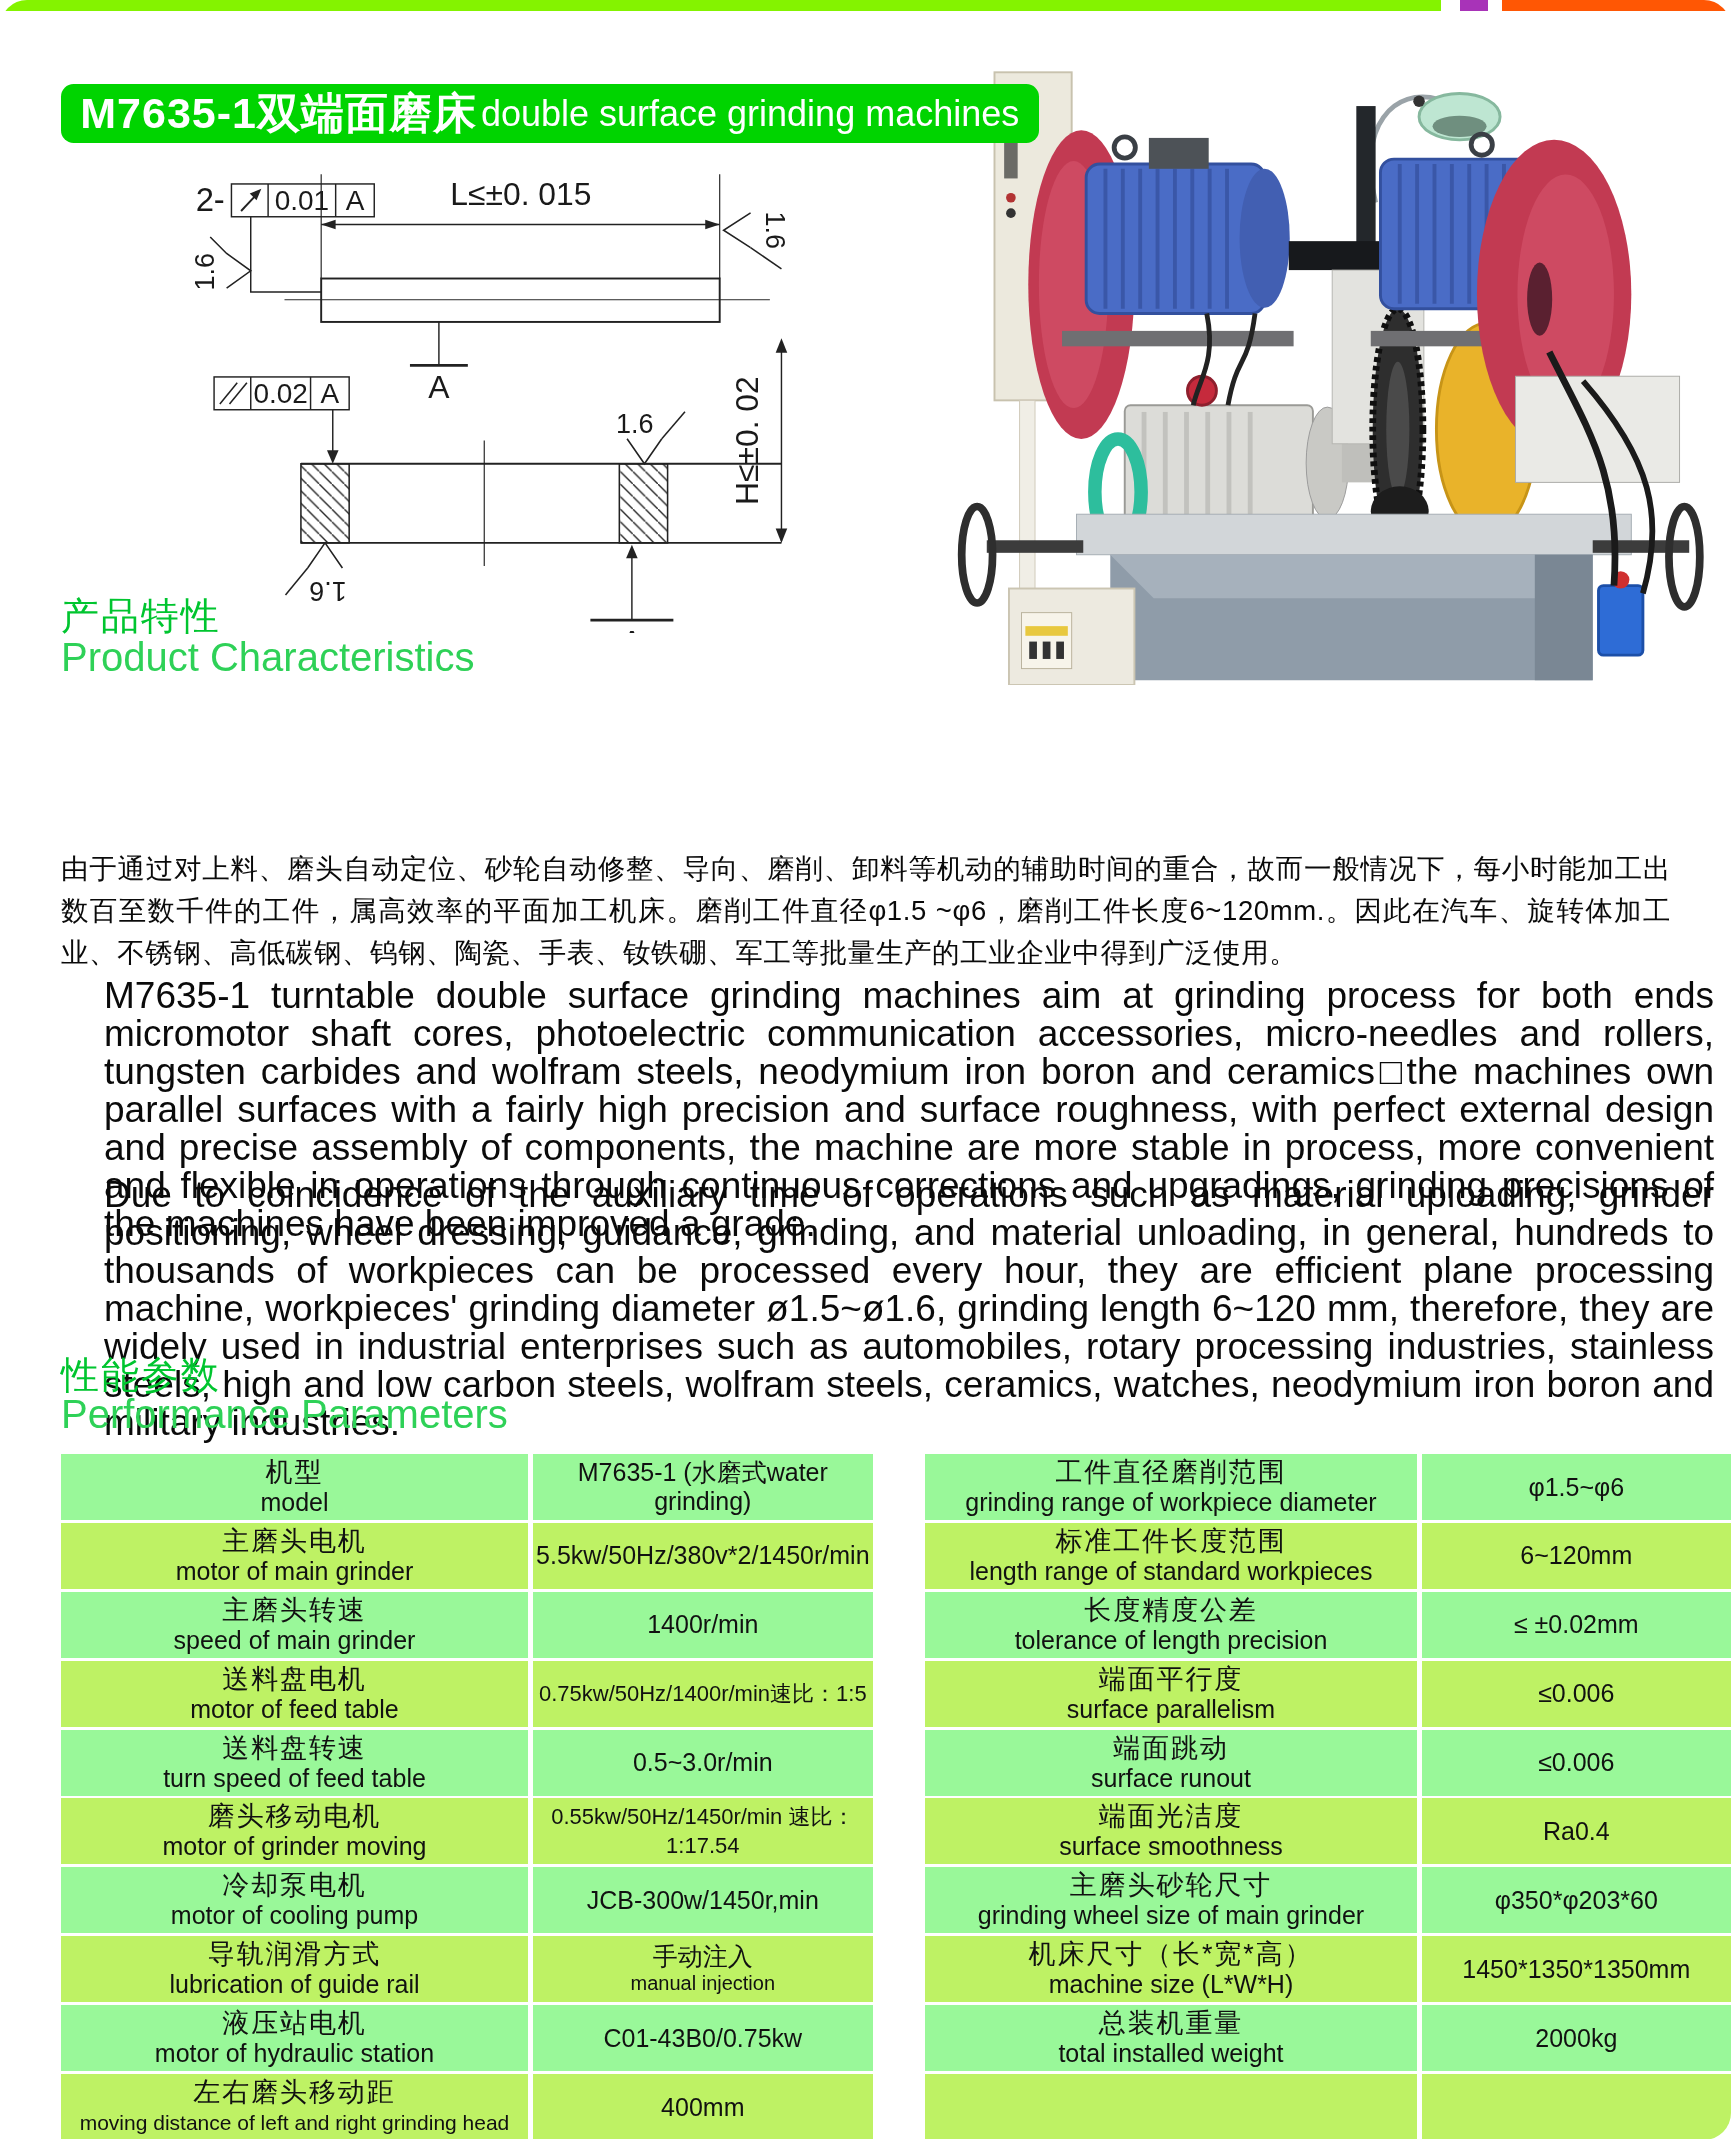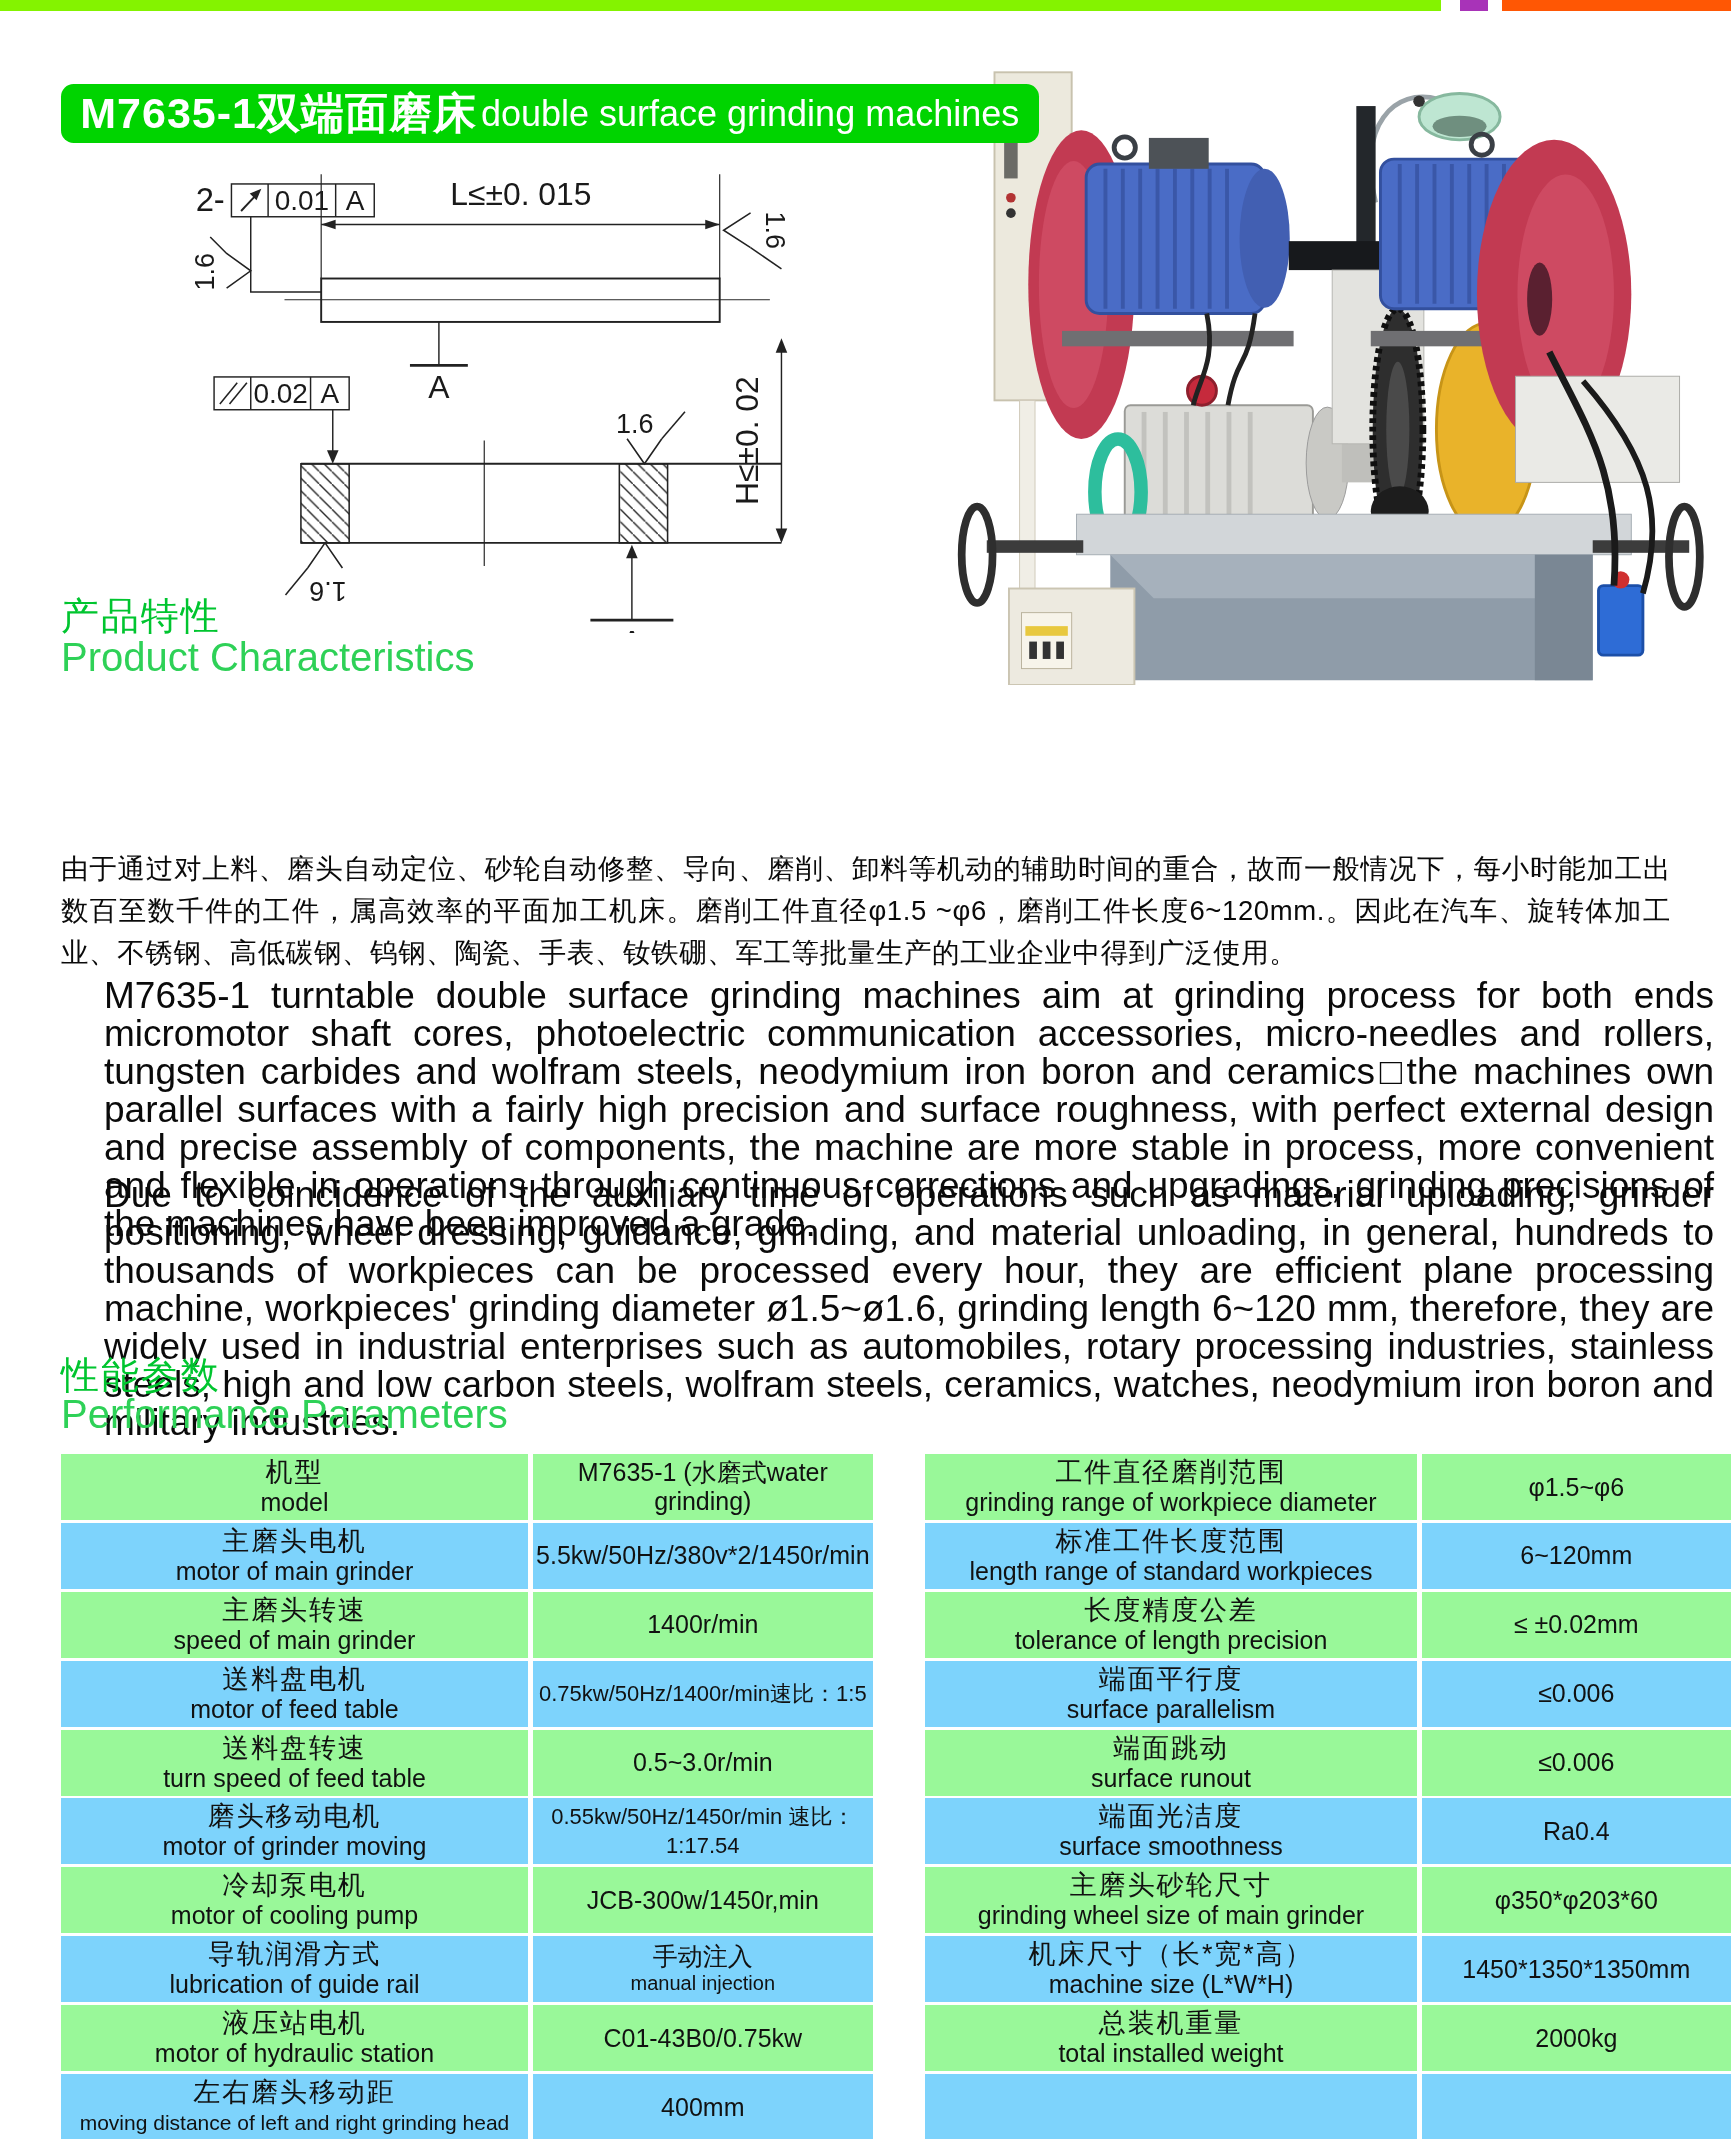--- a/index.html
+++ b/index.html
@@ -1,17 +1,17 @@
 <!DOCTYPE html>
 <html><head>
 <meta charset="utf-8">
 <style>
   html,body{margin:0;padding:0;background:#fff;}
   .page{position:relative;width:1731px;height:2140px;background:#fff;overflow:hidden;
-        font-family:"Liberation Sans","DejaVu Sans",sans-serif;color:#111;}
+        font-family:"Liberation Sans","DejaVu Sans",sans-serif;color:#111;border-radius:27px;}
   
   .bar{position:absolute;top:0;height:10.6px;}
   .bar.green{left:0;width:1441px;background:#84F300;}
   .bar.purple{left:1460px;width:28px;background:#A833B8;}
   .bar.orange{left:1502px;width:229px;background:#FF5704;}
   
   .banner{position:absolute;left:61px;top:84px;height:59px;background:#00D400;border-radius:12.6px;
           display:flex;align-items:center;padding:0 19.3px;white-space:nowrap;z-index:5;}
   .banner .t-zh{color:#fff;font-size:43px;font-weight:bold;letter-spacing:1px;}
   .banner .t-en{color:#fff;font-size:36px;margin-left:3.9px;}
@@ -26,21 +26,21 @@
   .drawing{position:absolute;left:106px;top:145px;}
   .photo{position:absolute;left:917px;top:53px;}
   svg text{font-family:"Liberation Sans","DejaVu Sans",sans-serif;fill:#1a1a1a;}
   
   .grid{position:absolute;display:grid;gap:2.9px 4.8px;background:#fff;}
   .grid.ltab{left:61px;top:1454px;grid-template-columns:467px 340px;grid-auto-rows:66px;}
   .grid.rtab{left:925px;top:1454px;grid-template-columns:492px 309px;grid-auto-rows:66px;}
   .trow{display:contents;}
   .cell{display:flex;flex-direction:column;justify-content:center;align-items:center;text-align:center;overflow:hidden;}
   .trow.g .cell{background:#99F899;}
-  .trow.y .cell{background:#7dd3fc;}
+  .trow.y .cell{background:#bef264;}
   .cell .zh{font-size:27px;letter-spacing:1.9px;line-height:31px;}
   .cell .en{font-size:25px;line-height:29px;}
   .cell .v1{font-size:25px;line-height:29px;}
   .cell .v2{font-size:20px;line-height:25px;}
   .cell .v2:empty{display:none;}
   .ltab .trow:nth-child(4) .v1{font-size:22px;}
   .ltab .trow:nth-child(6) .v1{font-size:22px;}
   .ltab .trow:nth-child(10) .en{font-size:21px;letter-spacing:0;}
 </style>
 </head>

